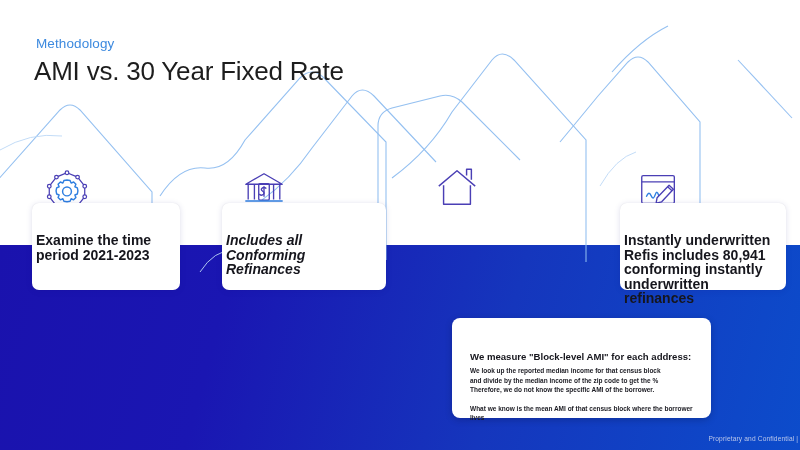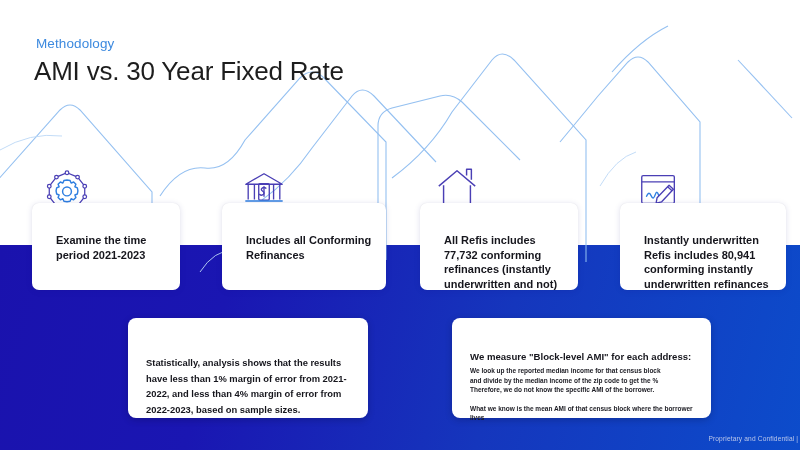--- a/index.html
+++ b/index.html
@@ -39,22 +39,22 @@
   }
 
   
   .topcard {
     position:absolute;
     background:#ffffff;
     border-radius:7px;
     box-shadow:0 1px 6px rgba(22,22,120,.13), 0 0 1px rgba(0,0,0,.10);
   }
   .topcard .card-text {
-    position:absolute; left:24px; right:10px; top:30px;
-    font-size:11px; line-height:14.5px; color:#16161d; font-weight:700;
+    position:absolute; left:4px; right:10px; top:30px;
+    font-size:14px; line-height:14.5px; color:#16161d; font-weight:700;
   }
   .topicon {
     position:absolute;
     width:46px; height:46px;
   }
   .topicon svg { width:100%; height:100%; display:block; }
 
   
   .botcard {
     position:absolute;
@@ -145,59 +145,53 @@
         <path d="M26.5 22.5 q-2.6-2.1 -4.6-.3 -1.6 1.5 .6 2.9 2.6 1.5 .9 3.4 -1.9 1.9 -4.4-.2"></path>
         <path d="M24 20 L24 31"></path>
       </g>
       <g fill="none" stroke="#2f7fe0" stroke-width="1.4" stroke-linecap="round">
         <path d="M5 35.5 L43 35.5"></path>
           <path d="M6.5 38.3 L41.5 38.3"></path>
           <path d="M8 41 L40 41"></path>
       </g>
     </svg>
   </div>
-  <div class="topcard" style="left:222px; top:203px; width:164px; height:87px;">
+  <div class="topcard" style="left:222px; top:203px; width:164px; height:87px;font-style:italic;">
     <div class="card-text">Includes all Conforming Refinances</div>
   </div>
 
   <div class="topicon" style="left:434px; top:165px;">
     <svg viewBox="0 0 48 48">
       <g fill="none" stroke="#4a3fb5" stroke-width="1.5" stroke-linejoin="round">
         <path d="M5 22 L24 6 L43 22"></path>
         <path d="M10 21 L10 41 L38 41 L38 21"></path>
         <path d="M34 11 L34 4.5 L39 4.5 L39 15.5"></path>
       </g>
     </svg>
   </div>
-  <div class="topcard" style="left:420px; top:203px; width:158px; height:87px;">
-    <div class="card-text">All Refis includes 77,732 conforming refinances (instantly underwritten and not)</div>
-  </div>
 
   <div class="topicon" style="left:636px; top:167px;">
     <svg viewBox="0 0 48 48">
       <g fill="none" stroke="#4a3fb5" stroke-width="1.4" stroke-linejoin="round">
         <rect x="6" y="9" width="34" height="29" rx="1.5"></rect>
         <path d="M6 15.5 L40 15.5"></path>
       </g>
       <g fill="none" stroke="#2f7fe0" stroke-width="1.5" stroke-linecap="round" stroke-linejoin="round">
         <path d="M11 30.5 q2.5-6 4.8-.5 2.2 5.2 4.3-1.2 1.8-5.2 3.6 1"></path>
       </g>
       <g fill="none" stroke="#4a3fb5" stroke-width="1.4" stroke-linejoin="round">
         <path d="M22 32 L34.5 19 L39 23.2 L26.8 36.3 L21 37.8 Z"></path>
         <path d="M33 20.6 L37.6 24.8"></path>
       </g>
     </svg>
   </div>
   <div class="topcard" style="left:620px; top:203px; width:166px; height:87px;">
     <div class="card-text">Instantly underwritten Refis includes 80,941 conforming instantly underwritten refinances</div>
   </div>
 
-  <div class="botcard" style="left:128px; top:318px; width:240px; height:100px;">
-    <div class="botcard-l-text">Statistically, analysis shows that the results have less than 1% margin of error from 2021-2022,  and less than 4% margin of error from 2022-2023,   based on sample sizes.</div>
-  </div>
 
   <div class="botcard" style="left:452px; top:318px; width:259px; height:100px;">
     <div class="botcard-r-head">We measure "Block-level AMI" for each address:</div>
     <div class="botcard-r-body">
       <p>We look up the reported median income for that census block</p>
       <p>and divide by the median income of the zip code to get the %</p>
       <p>Therefore, we do not know the specific AMI of the borrower.</p>
       <p class="gap">What we know is the mean AMI of that census block where the borrower lives</p>
     </div>
   </div>

